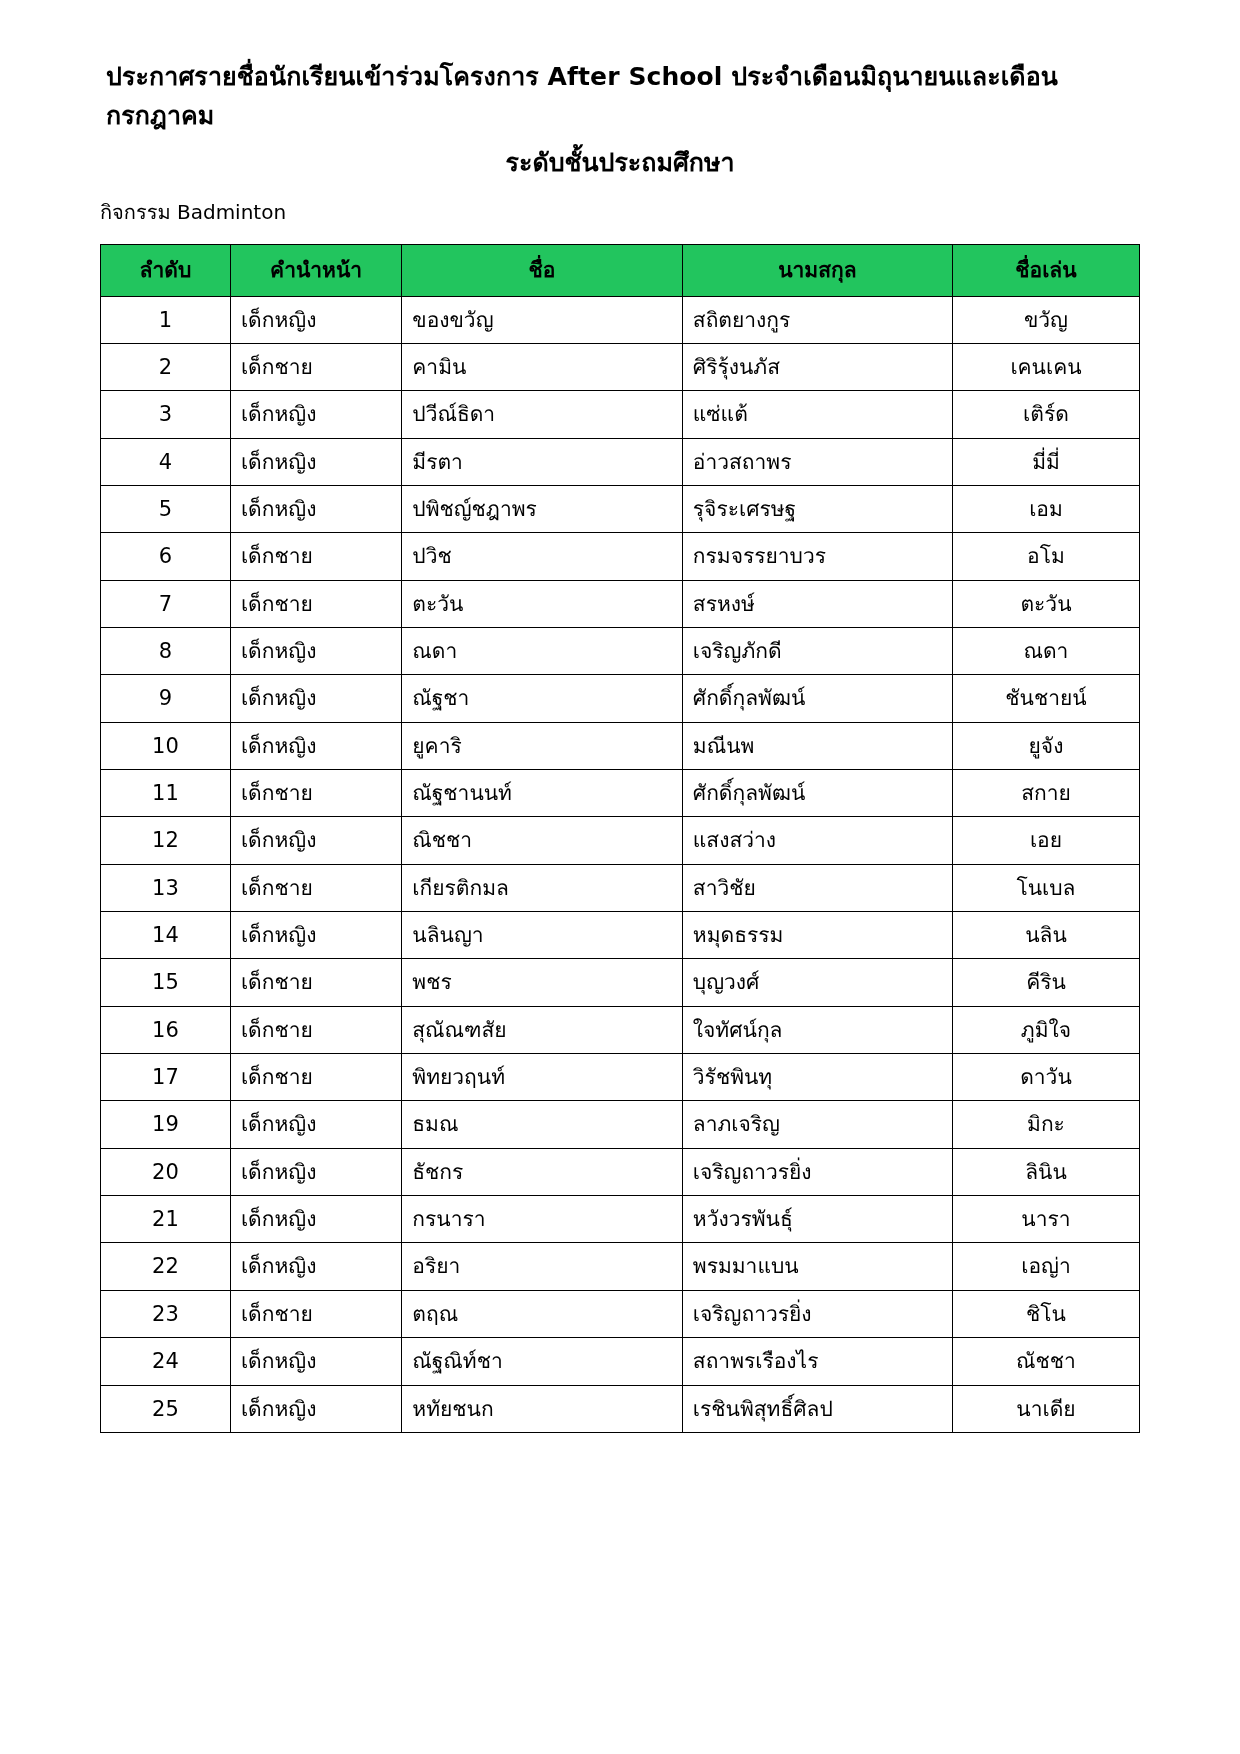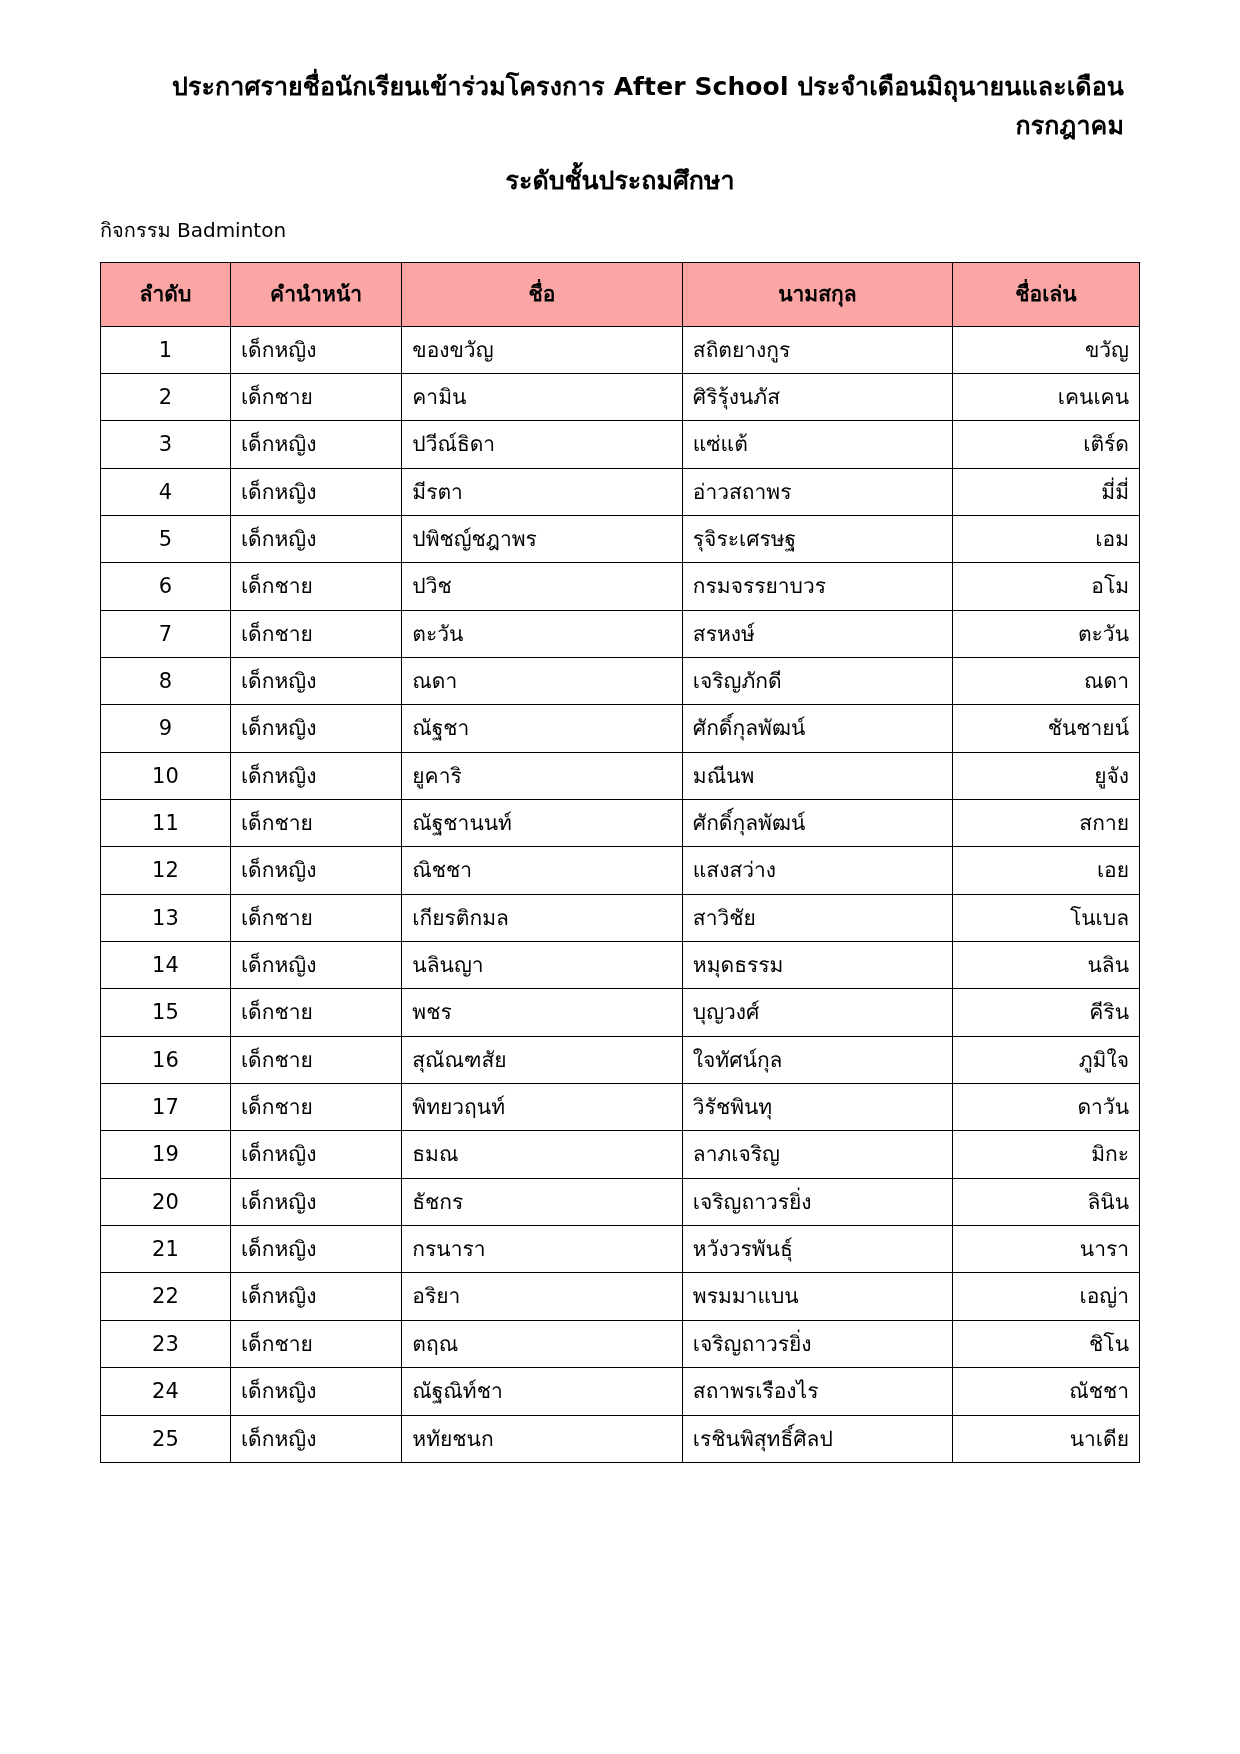--- a/index.html
+++ b/index.html
@@ -14,25 +14,25 @@
     color: #000000;
     -webkit-font-smoothing: antialiased;
   }
   .page {
     width: 1240px;
     min-height: 1754px;
     box-sizing: border-box;
     padding: 52px 100px 60px 100px;
   }
   .doc-title {
-    text-align: right;
+    text-align: left;
     font-size: 25px;
     font-weight: bold;
     line-height: 1.55;
-    margin: 16px;
+    margin: 6px;
     letter-spacing: 0.1px;
   }
   .doc-subtitle {
     text-align: center;
     font-size: 25px;
     font-weight: bold;
     line-height: 1.55;
     margin: 8px;
   }
   .activity-line {
@@ -49,37 +49,37 @@
   table.roster th,
   table.roster td {
     border: 1px solid #000000;
     font-size: 21px;
     font-weight: normal;
     padding: 9px 10px;
     line-height: 1.35;
     vertical-align: middle;
   }
   table.roster thead th {
-    background: #fca5a5;
+    background: #22c55e;
     font-weight: bold;
     text-align: center;
     font-size: 21px;
-    padding: 17px 8px;
+    padding: 11px 8px;
   }
   col.c-index  { width: 12.5%; }
   col.c-prefix { width: 16.5%; }
   col.c-first  { width: 27%; }
   col.c-last   { width: 26%; }
   col.c-nick   { width: 18%; }
 
   td.idx   { text-align: center; }
   td.pre   { text-align: left;  padding-left: 22px; }
   td.fst   { text-align: left;  padding-left: 22px; }
   td.lst   { text-align: left;  padding-left: 22px; }
-  td.nick  { text-align: right; }
+  td.nick  { text-align: center; }
 </style>
 </head>
 <body>
 
 <div class="page">
 
   <h1 class="doc-title">ประกาศรายชื่อนักเรียนเข้าร่วมโครงการ After School ประจำเดือนมิถุนายนและเดือนกรกฎาคม</h1>
   <h2 class="doc-subtitle">ระดับชั้นประถมศึกษา</h2>
   <p class="activity-line">กิจกรรม Badminton</p>
 

